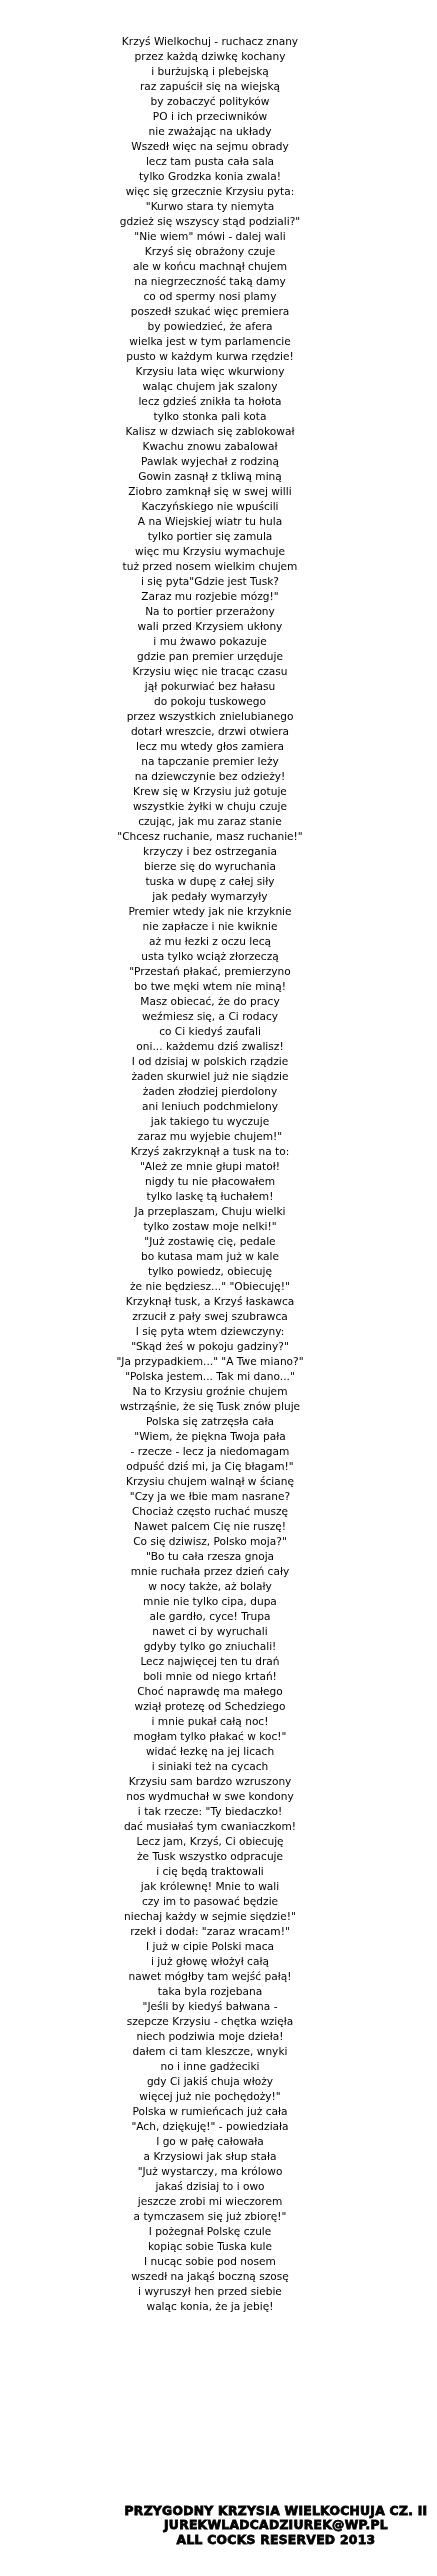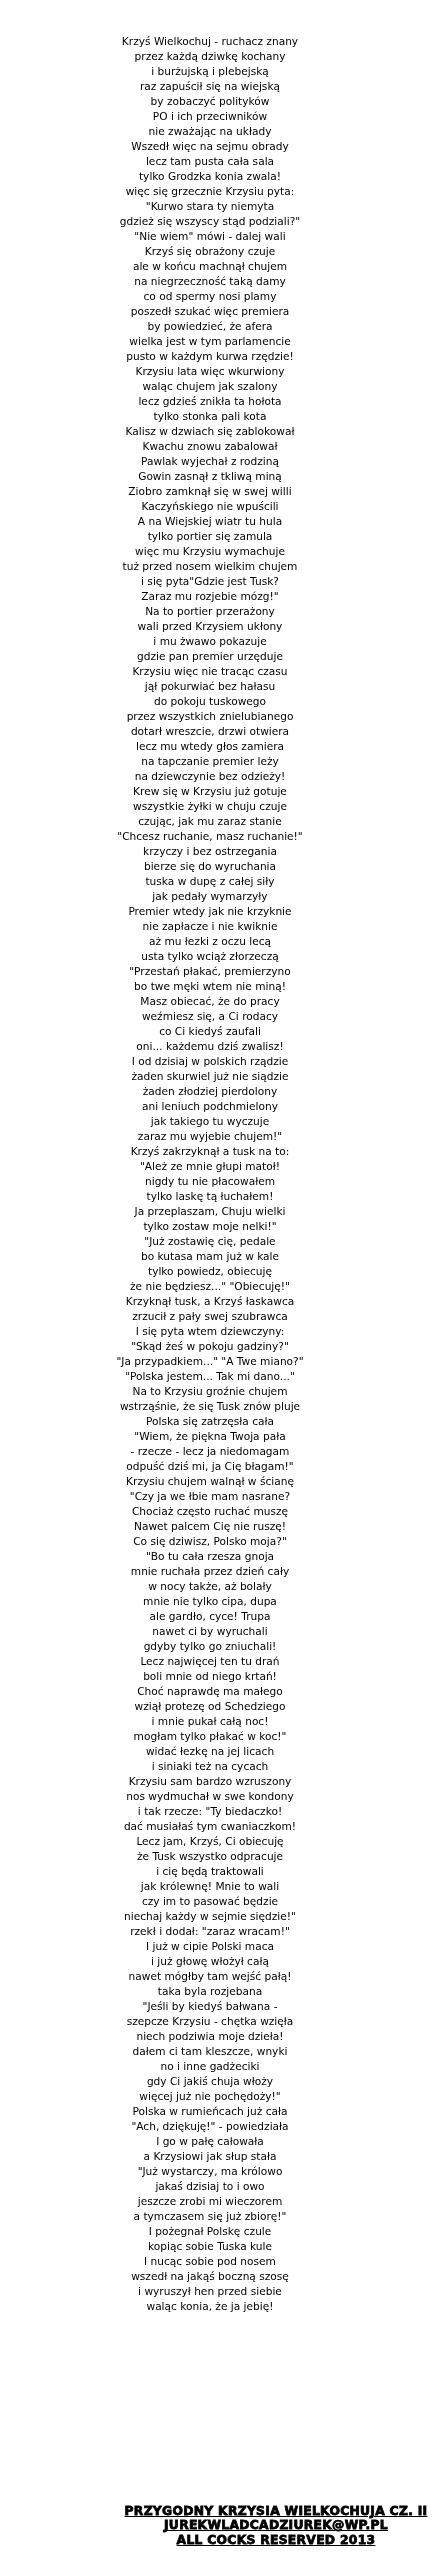--- a/index.html
+++ b/index.html
@@ -34,21 +34,20 @@
     width: 438px;
     box-sizing: border-box;
     padding-left: 114px;
     text-align: center;
     font-size: 12.3px;
     line-height: 14.4px;
     font-weight: bold;
     letter-spacing: 0.3px;
     -webkit-text-stroke: 0.8px #000000;
     text-transform: uppercase;
-    text-decoration: underline;
   }
   .footer-line {
     white-space: nowrap;
   }
 </style>
 </head>
 <body>
 
 <div class="poem">
     <div class="poem-line">Krzyś Wielkochuj - ruchacz znany</div>

